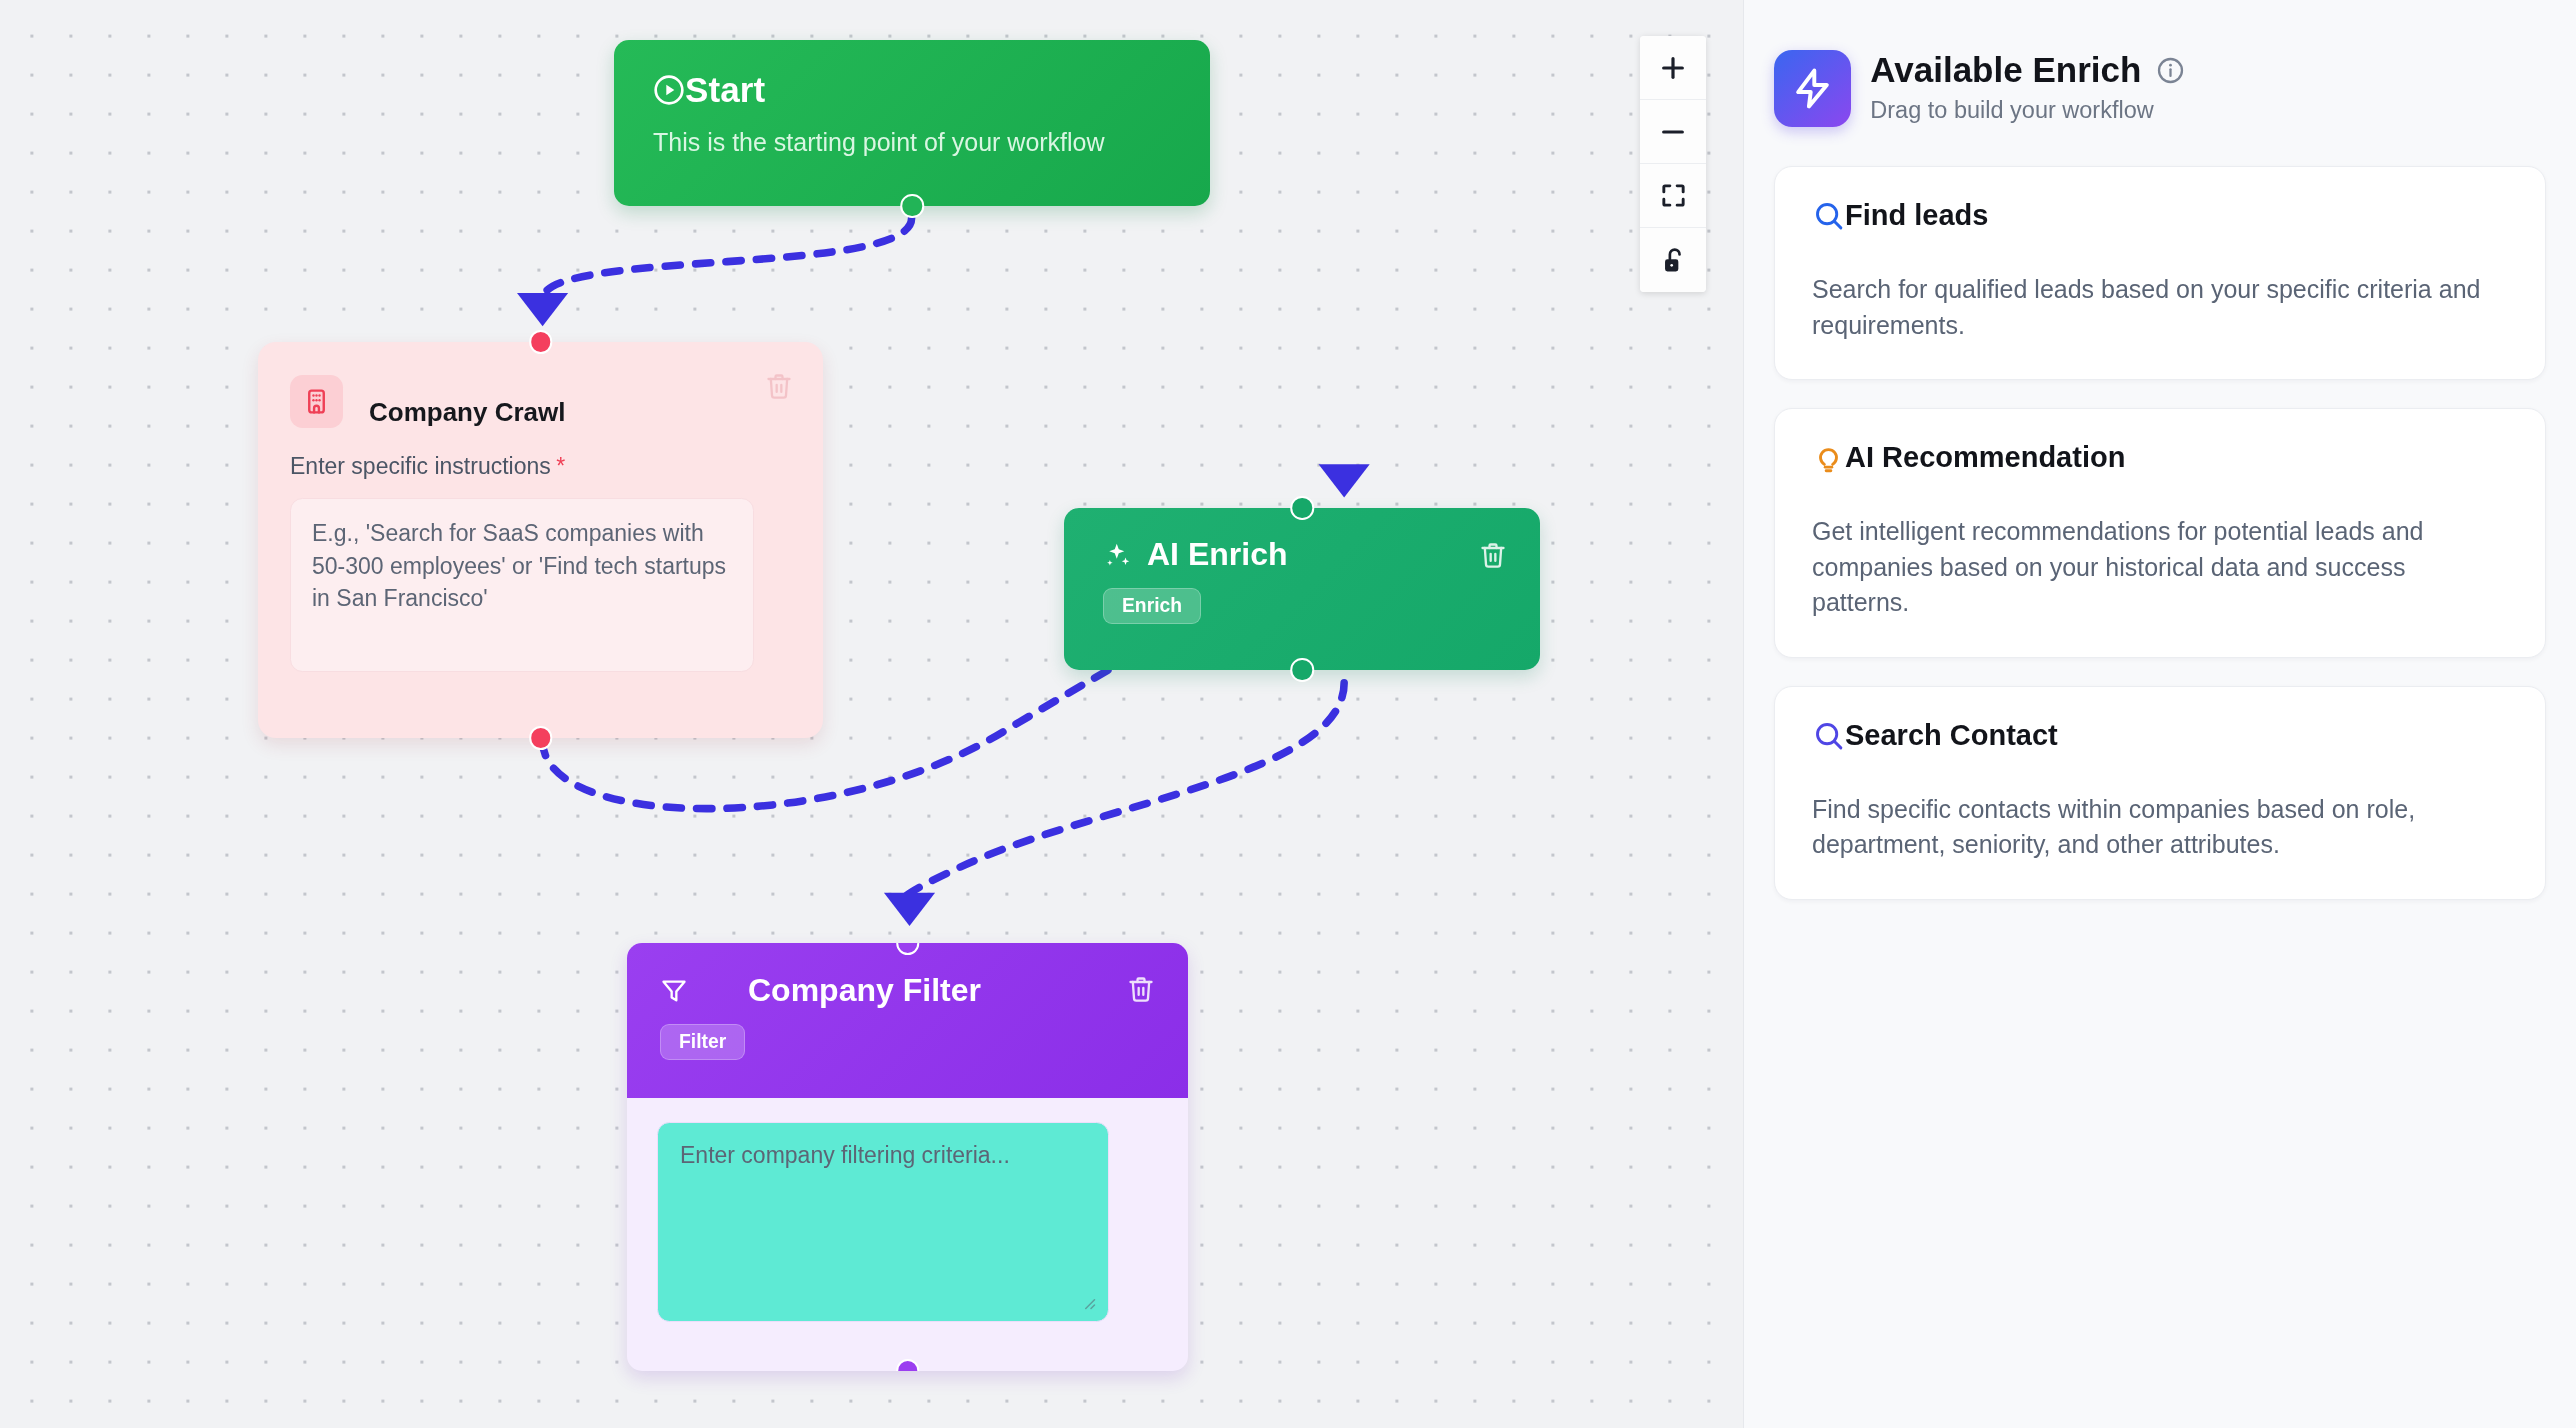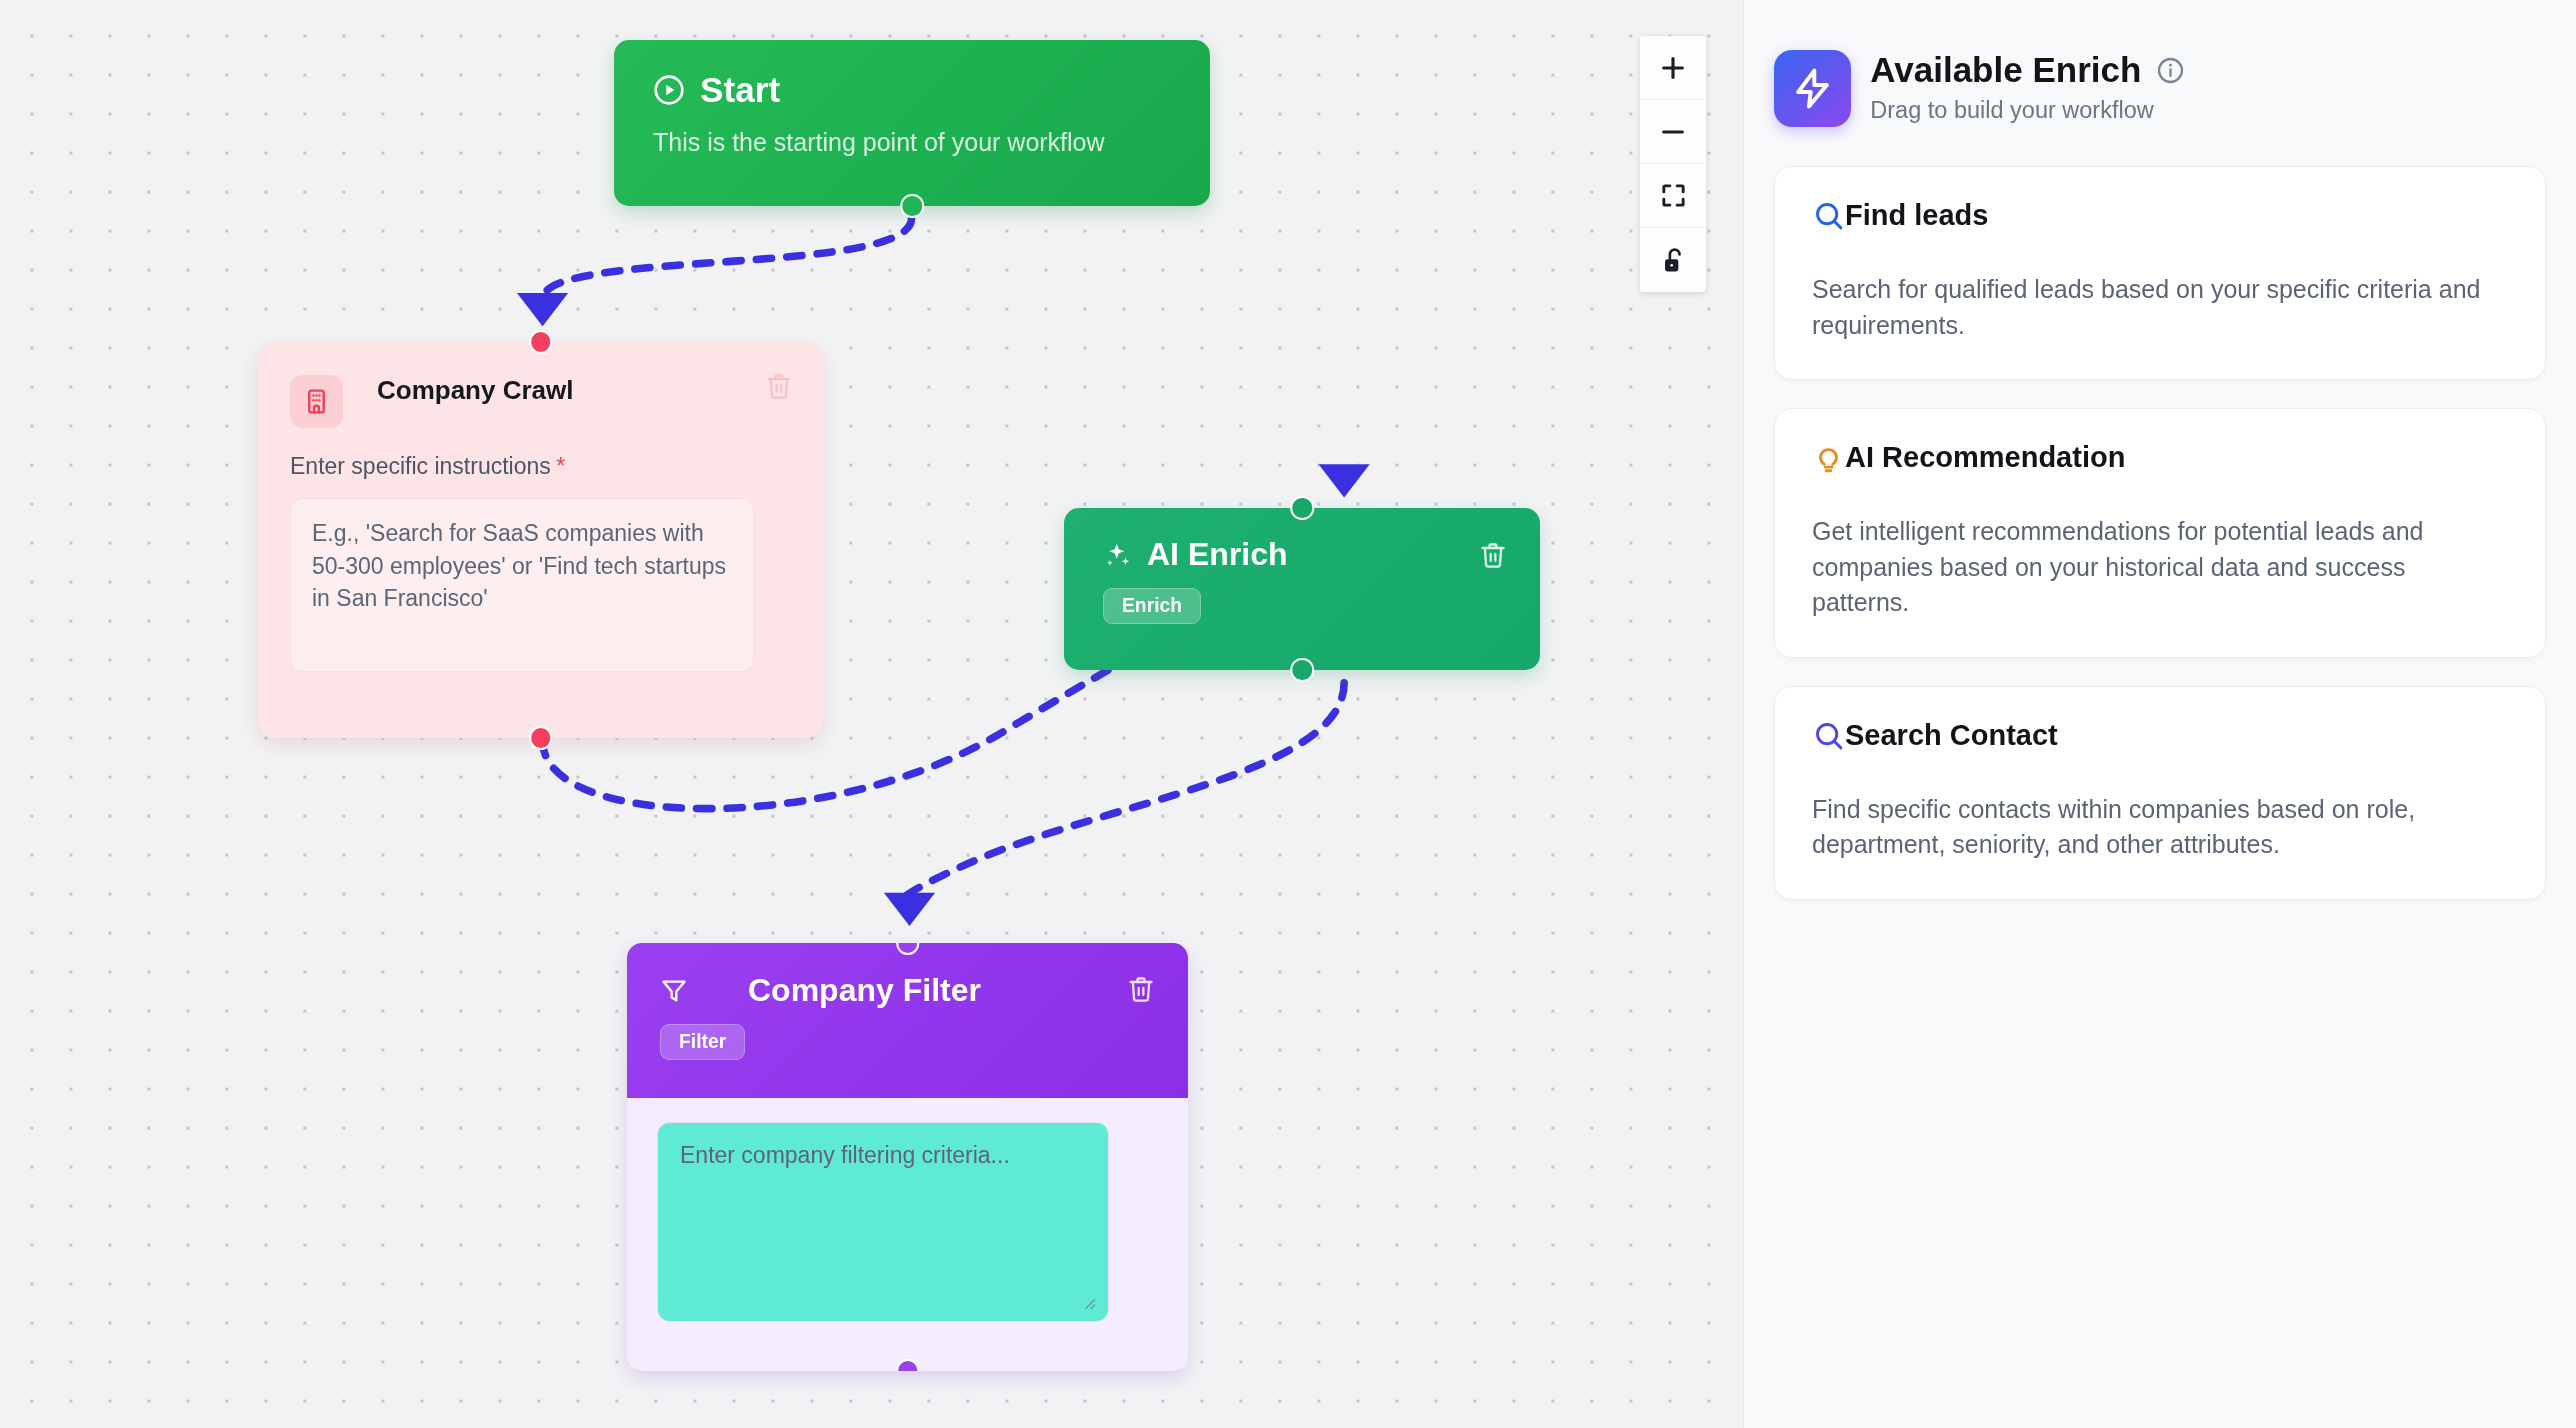--- a/index.html
+++ b/index.html
@@ -35,35 +35,35 @@
 
   
   #node-start {
     left: 614px; top: 40px; width: 596px; height: 166px;
     border-radius: 15px;
     background: linear-gradient(135deg, #25ba57 0%, #17a84c 100%);
     box-shadow: 0 7px 18px rgba(20,130,70,.22);
     padding: 30px 39px 0 39px;
     z-index: 3;
   }
-  .start-title { display: flex; align-items: center; gap: 15px; }
+  .start-title { display: flex; align-items: center; }
   .start-title .label { color: #fff; font-size: 35px; font-weight: 700; letter-spacing: 0.1px; }
   .start-sub { color: #d9f6e2; font-size: 25px; margin-top: 18px; font-weight: 400; }
   .icon-svg { display: block; }
 
   
   #node-crawl {
     left: 258px; top: 342px; width: 565px; height: 396px;
     border-radius: 18px;
     background: #fde4e6;
     box-shadow: 0 7px 18px rgba(160,40,60,.12);
     padding: 33px 32px;
     z-index: 3;
   }
-  #node-crawl .hdr { display: flex; align-items: flex-start; gap: 34px; }
+  #node-crawl .hdr { display: flex; align-items: flex-end; gap: 26px; }
   .crawl-icon-box {
     width: 53px; height: 53px; border-radius: 12.4px; background: #fccfd4;
     display: flex; align-items: center; justify-content: center;
   }
   .crawl-title { font-size: 26px; font-weight: 600; color: #16181d; }
   .crawl-label { margin-top: 25px; font-size: 23px; color: #4b5565; font-weight: 400; }
   .crawl-label .req { color: #ef4056; margin-left: 5.5px; font-size: 23px; }
   .crawl-ta {
     margin-top: 18px; width: 464px; height: 174px;
     background: #fdeef0; border: 1.4px solid #f8dde1; border-radius: 12.4px;

